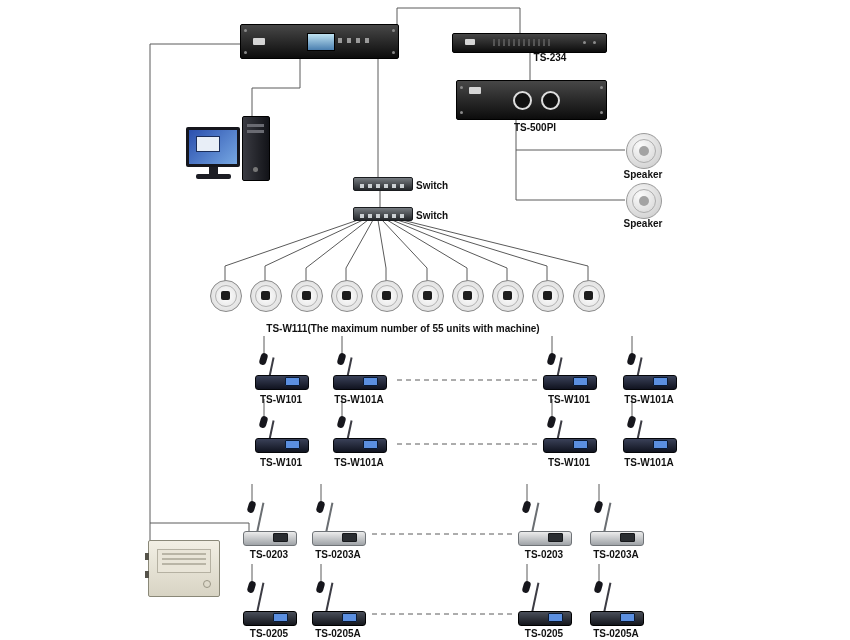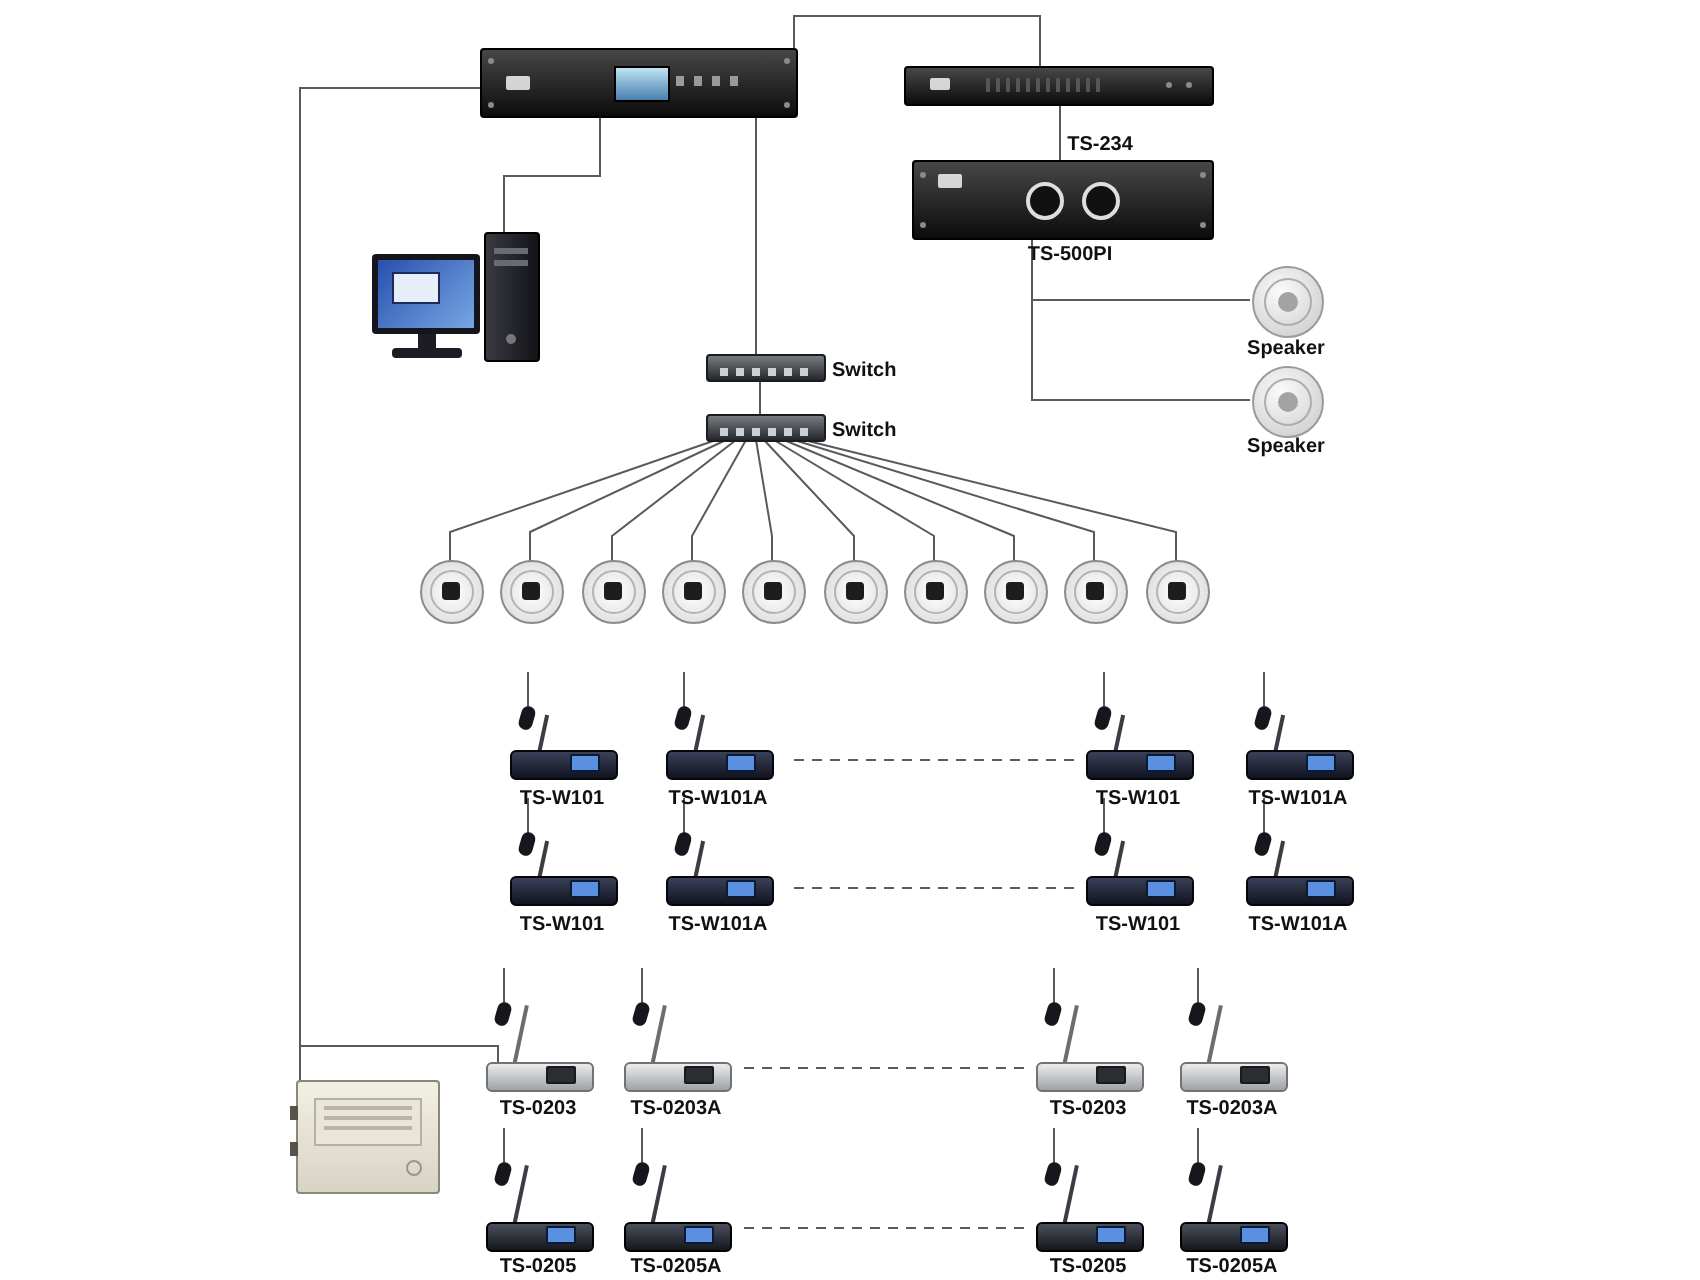--- a/index.html
+++ b/index.html
@@ -143,21 +143,21 @@
     <span class="ctl-screen"></span>
     <span class="ctl-btns"></span>
   </div>
 
   <div class="rack" style="left:452px;top:33px;width:153px;height:18px;">
     <span class="logo" style="top:5px;width:10px;height:6px;"></span>
     <span class="vent"></span>
     <span class="screw" style="right:10px;top:7px;"></span>
     <span class="screw" style="right:20px;top:7px;"></span>
   </div>
-  <div class="lbl" style="left:470px;top:67px;width:160px;">TS-234</div>
+  <div class="lbl" style="left:470px;top:52px;width:160px;">TS-234</div>
 
   <div class="rack" style="left:456px;top:80px;width:149px;height:38px;">
     <span class="logo" style="top:6px;"></span>
     <span class="knob" style="left:56px;top:10px;"></span>
     <span class="knob" style="left:84px;top:10px;"></span>
     <span class="screw" style="left:3px;top:5px;"></span>
     <span class="screw" style="left:3px;bottom:5px;"></span>
     <span class="screw" style="right:3px;top:5px;"></span>
     <span class="screw" style="right:3px;bottom:5px;"></span>
   </div>
@@ -228,20 +228,21 @@
       <span class="cc"></span>
     </div>
   <div class="cunit" style="left:532px;">
       <span class="ci"></span>
       <span class="cc"></span>
     </div>
   <div class="cunit" style="left:573px;">
       <span class="ci"></span>
       <span class="cc"></span>
     </div>
+  <div class="lbl" style="left:263px;top:323px;width:280px;">TS-W111(The maximum number of 55 units with machine)</div>
 
   <div class="mic m-dark" style="left:255px;top:350px;">
       <span class="neck"></span>
       <span class="head"></span>
       <span class="base">
         <span class="screen"></span>
       </span>
     </div>
   <div class="mic m-dark" style="left:333px;top:350px;">
       <span class="neck"></span>

